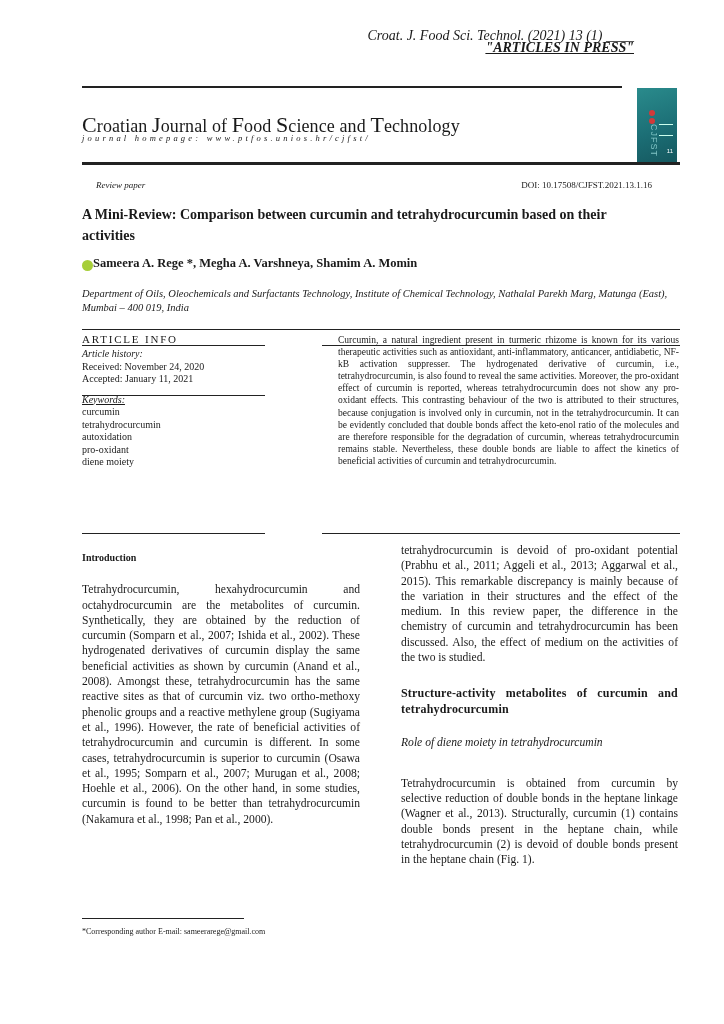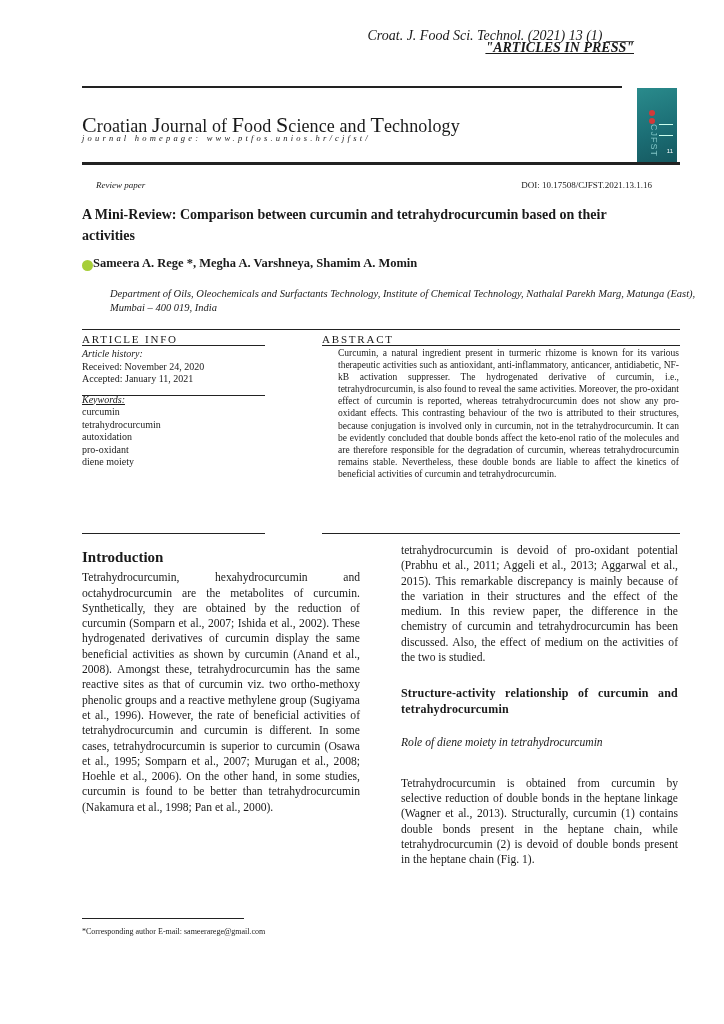--- a/index.html
+++ b/index.html
@@ -15,30 +15,30 @@
   .cover .dot1 { position:absolute; left:12px; top:22px; width:6px; height:6px; border-radius:50%; background:#d23a3a; }
   .cover .dot2 { position:absolute; left:12px; top:30px; width:6px; height:6px; border-radius:50%; background:#d23a3a; }
   .cover .logo { position:absolute; left:8px; top:36px; font-size:9px; color:#7fc3c4; transform:rotate(90deg); transform-origin:left top; left:22px; font-family:"Liberation Sans", sans-serif; letter-spacing:1px; }
   .cover .lines { position:absolute; left:22px; top:36px; width:14px; height:10px; border-top:1px solid #cfe; border-bottom:1px solid #cfe; }
   .cover .num { position:absolute; right:4px; bottom:8px; font-size:6px; color:#fff; font-family:"Liberation Sans", sans-serif; }
   .review-paper { left:96px; top:180px; font-style:italic; font-size:9px;text-align:center; }
   .doi { right:72px; top:180px; font-size:9px; }
   .paper-title { left:82px; top:204px; font-size:14px; font-weight:bold; line-height:21px; width:580px; }
   .authors { left:82px; top:256px; font-size:12.5px; font-weight:bold; display:flex; align-items:flex-end; }
   .orcid { width:11px; height:11px; border-radius:50%; background:#a6ce39; display:inline-block; }
-  .affil { left:82px; top:287px; font-size:10.5px; font-style:italic; line-height:14px; width:600px;margin-left:28px; }
+  .affil { left:82px; top:287px; font-size:10.5px; font-style:italic; line-height:14px; width:600px; }
   .sec-label { font-size:11px; letter-spacing:1.8px; line-height:13px; }
   .info { left:82px; top:333px; width:183px; font-size:10px; line-height:12.5px; }
   .abstract { left:322px; top:333px; width:357px; font-size:9.5px; line-height:12.1px; }
   .abstract p { margin:1px 0 0 16px; text-align:justify; }
   .col { font-size:11.6px; line-height:15.3px; text-align:justify; }
   .col p { margin:0; }
   .col-left { left:82px; top:550px; width:278px; }
   .col-right { left:401px; top:543px; width:277px; }
-  .h-intro { font-weight:bold; font-size:15px; margin-bottom:5px; }
+  .h-intro { font-weight:bold; font-size:10px; margin-bottom:17px; }
   .h-struct { font-weight:bold; font-size:12px; line-height:16px; margin-top:20px; letter-spacing:0.2px; }
   .h-sub { font-style:italic; font-size:11.6px; margin-top:18px; margin-bottom:25px; }
   .footnote { left:82px; top:927px; font-size:8px; }
 </style>
 </head>
 <body>
 
 <div class="abs running-head">
   <div>Croat. J. Food Sci. Technol. (2021) 13 (1) ____</div>
   <div class="press">"ARTICLES IN PRESS"</div>
@@ -84,30 +84,29 @@
   <div>Accepted: January 11, 2021</div>
   <div style="margin-top:8px;font-style:italic;text-decoration:underline;">Keywords:</div>
   <div>curcumin</div>
   <div>tetrahydrocurcumin</div>
   <div>autoxidation</div>
   <div>pro-oxidant</div>
   <div>diene moiety</div>
 </div>
 
 <div class="abs abstract">
-  <div class="sec-label">ABSTRACT</div>
   <p>Curcumin, a natural ingredient present in turmeric rhizome is known for its various therapeutic activities such as antioxidant, anti-inflammatory, anticancer, antidiabetic, NF-kB activation suppresser. The hydrogenated derivative of curcumin, i.e., tetrahydrocurcumin, is also found to reveal the same activities. Moreover, the pro-oxidant effect of curcumin is reported, whereas tetrahydrocurcumin does not show any pro-oxidant effects. This contrasting behaviour of the two is attributed to their structures, because conjugation is involved only in curcumin, not in the tetrahydrocurcumin. It can be evidently concluded that double bonds affect the keto-enol ratio of the molecules and are therefore responsible for the degradation of curcumin, whereas tetrahydrocurcumin remains stable. Nevertheless, these double bonds are liable to affect the kinetics of beneficial activities of curcumin and tetrahydrocurcumin.</p>
 </div>
 
 <div class="abs col col-left">
   <div class="h-intro">Introduction</div>
   <p>Tetrahydrocurcumin, hexahydrocurcumin and octahydrocurcumin are the metabolites of curcumin. Synthetically, they are obtained by the reduction of curcumin (Somparn et al., 2007; Ishida et al., 2002). These hydrogenated derivatives of curcumin display the same beneficial activities as shown by curcumin (Anand et al., 2008). Amongst these, tetrahydrocurcumin has the same reactive sites as that of curcumin viz. two ortho-methoxy phenolic groups and a reactive methylene group (Sugiyama et al., 1996). However, the rate of beneficial activities of tetrahydrocurcumin and curcumin is different. In some cases, tetrahydrocurcumin is superior to curcumin (Osawa et al., 1995; Somparn et al., 2007; Murugan et al., 2008; Hoehle et al., 2006). On the other hand, in some studies, curcumin is found to be better than tetrahydrocurcumin (Nakamura et al., 1998; Pan et al., 2000).</p>
 </div>
 
 <div class="abs col col-right">
   <p>tetrahydrocurcumin is devoid of pro-oxidant potential (Prabhu et al., 2011; Aggeli et al., 2013; Aggarwal et al., 2015). This remarkable discrepancy is mainly because of the variation in their structures and the effect of the medium. In this review paper, the difference in the chemistry of curcumin and tetrahydrocurcumin has been discussed. Also, the effect of medium on the activities of the two is studied.</p>
-  <div class="h-struct">Structure-activity relationship of curcumin and tetrahydrocurcumin</div>
+  <div class="h-struct">Structure-activity metabolites of curcumin and tetrahydrocurcumin</div>
   <div class="h-sub">Role of diene moiety in tetrahydrocurcumin</div>
   <p>Tetrahydrocurcumin is obtained from curcumin by selective reduction of double bonds in the heptane linkage (Wagner et al., 2013). Structurally, curcumin (1) contains double bonds present in the heptane chain, while tetrahydrocurcumin (2) is devoid of double bonds present in the heptane chain (Fig. 1).</p>
 </div>
 
 <div class="rule" style="left:82px;top:918px;width:162px;height:1px;"></div>
 <div class="abs footnote">*Corresponding author E-mail: sameerarege@gmail.com</div>
 
 </body></html>

